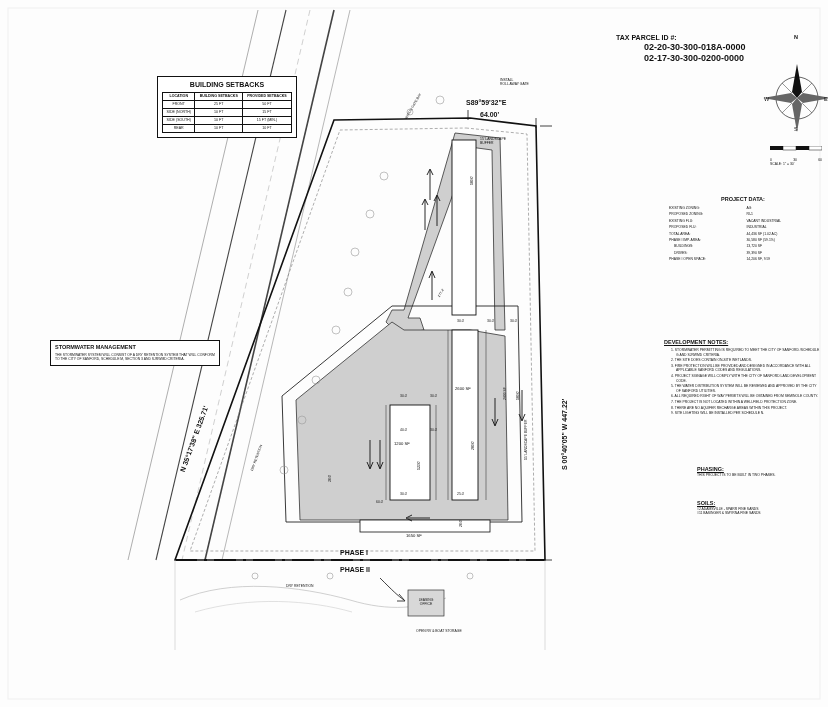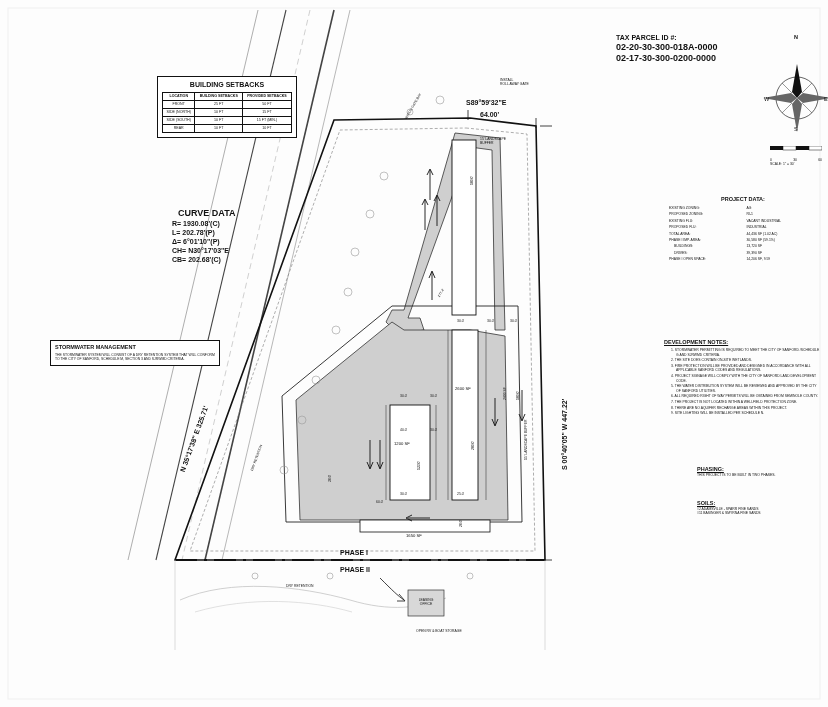--- a/index.html
+++ b/index.html
@@ -4,21 +4,21 @@
 <style>
   html,body{margin:0;padding:0;background:#ffffff;}
   body{width:828px;height:707px;overflow:hidden;font-family:"Liberation Sans",sans-serif;color:#111;}
   #sheet{position:relative;width:828px;height:707px;background:#fdfdfd;}
   .abs{position:absolute;}
   .ttl{font-weight:bold;}
   .tiny{font-size:4.2px;line-height:5.2px;}
   .xtiny{font-size:3.4px;line-height:4.4px;}
   .sm{font-size:5.5px;line-height:7px;}
   .md{font-size:7px;line-height:9px;}
-  .lg{font-size:9px;line-height:11px;}
+  .lg{font-size:9px;line-height:11px;margin-left:28px;}
   .box{border:1px solid #111;background:#fff;}
   table{border-collapse:collapse;}
   .setback-tbl td,.setback-tbl th{border:0.7px solid #111;font-size:3.6px;padding:1px 2px;text-align:center;line-height:5px;}
   .setback-tbl th{font-weight:bold;}
   .u{text-decoration:underline;}
   .center{text-align:center;}
   .nowrap{white-space:nowrap;}
   .rot90{transform-origin:0 0;}
   ul.notes{margin:0;padding-left:7px;list-style:none;}
   ul.notes li{font-size:3.4px;line-height:4.6px;margin:0 0 1px 0;text-indent:-5px;padding-left:5px;}
@@ -217,28 +217,20 @@
       </tr>
       <tr>
         <td>REAR</td>
         <td>10 FT</td>
         <td>10 FT</td>
       </tr>
     </tbody>
       </table>
   </div>
 
-  <div class="abs" style="left:172px;top:208px;">
-    <div class="lg ttl" style="margin-left:6px;">CURVE DATA</div>
-    <div class="md ttl">R= 1930.08'(C)</div>
-    <div class="md ttl">L= 202.78'(P)</div>
-    <div class="md ttl">Δ= 6°01'10"(P)</div>
-    <div class="md ttl">CH= N30°17'03"E</div>
-    <div class="md ttl">CB=  202.68'(C)</div>
-  </div>
 
   <div class="abs box" style="left:50px;top:340px;width:160px;padding:3px 4px;">
     <div class="sm ttl" style="margin-bottom:2px;">STORMWATER MANAGEMENT</div>
     <div class="xtiny">THE STORMWATER SYSTEM WILL CONSIST OF A DRY RETENTION SYSTEM THAT WILL CONFORM TO THE CITY OF SANFORD, SCHEDULE M, SECTION 3 AND SJRWMD CRITERIA.</div>
   </div>
 
   <div class="abs" style="left:668px;top:196px;width:150px;">
     <div class="sm ttl center" style="margin-bottom:2px;">PROJECT DATA:</div>
     <table style="width:100%;">
       <tbody>

